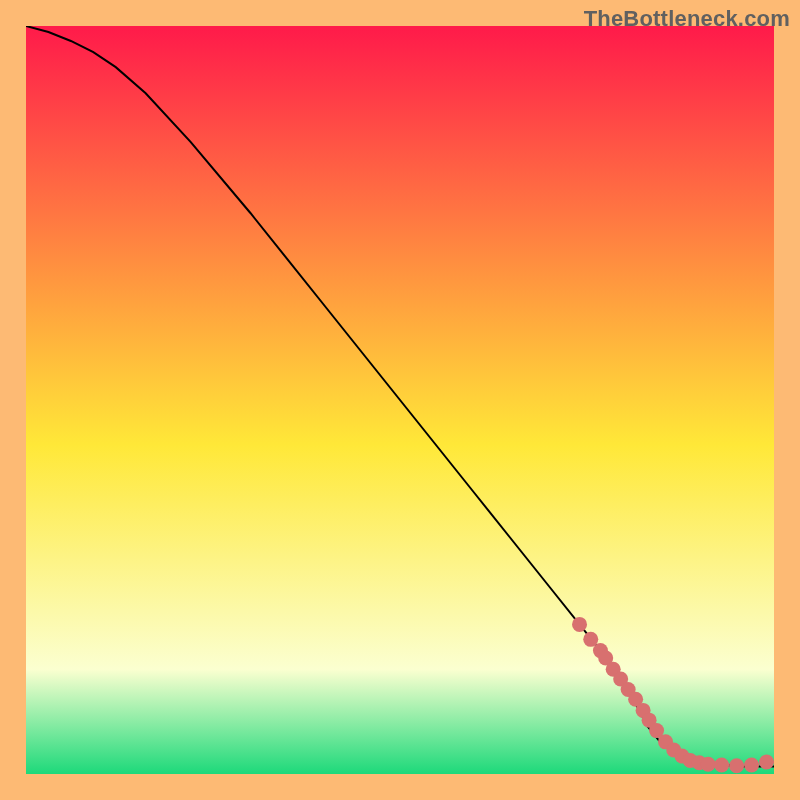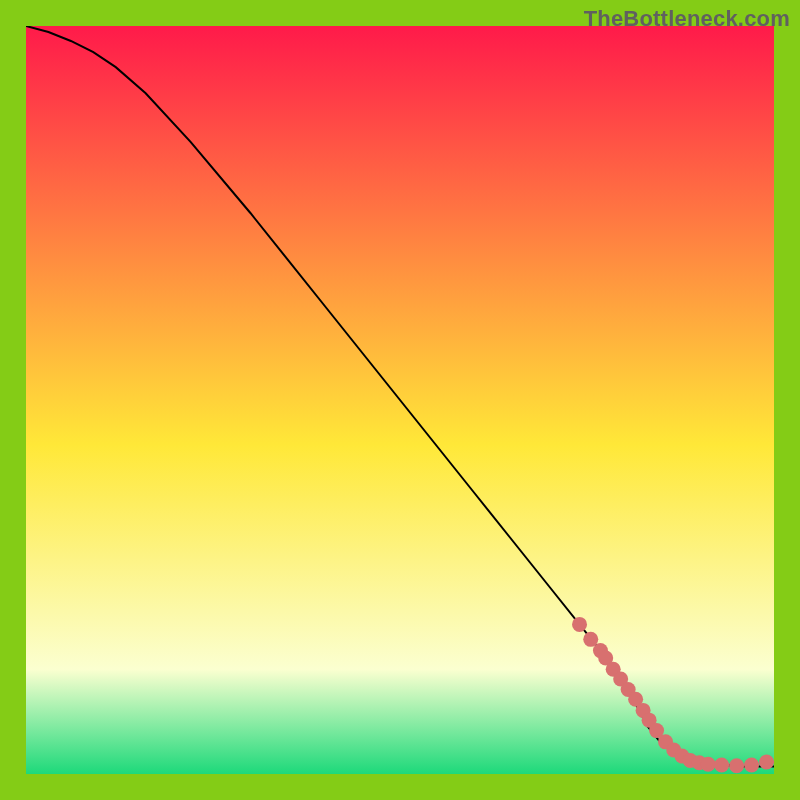--- a/index.html
+++ b/index.html
@@ -1,21 +1,21 @@
 <!DOCTYPE html>
 <html><head>
 <meta charset="utf-8">
 <style>
   * { margin: 0; padding: 0; box-sizing: border-box; }
   html, body { width: 800px; height: 800px; background: #000; overflow: hidden; }
   .stage {
     position: relative;
     width: 800px;
     height: 800px;
-    background: #84cc16;
+    background: #fdba74;
   }
   .watermark {
     position: absolute;
     top: 6px;
     right: 10px;
     font-family: Arial, Helvetica, sans-serif;
     font-size: 22px;
     font-weight: 600;
     color: #606060;
     letter-spacing: 0.2px;

